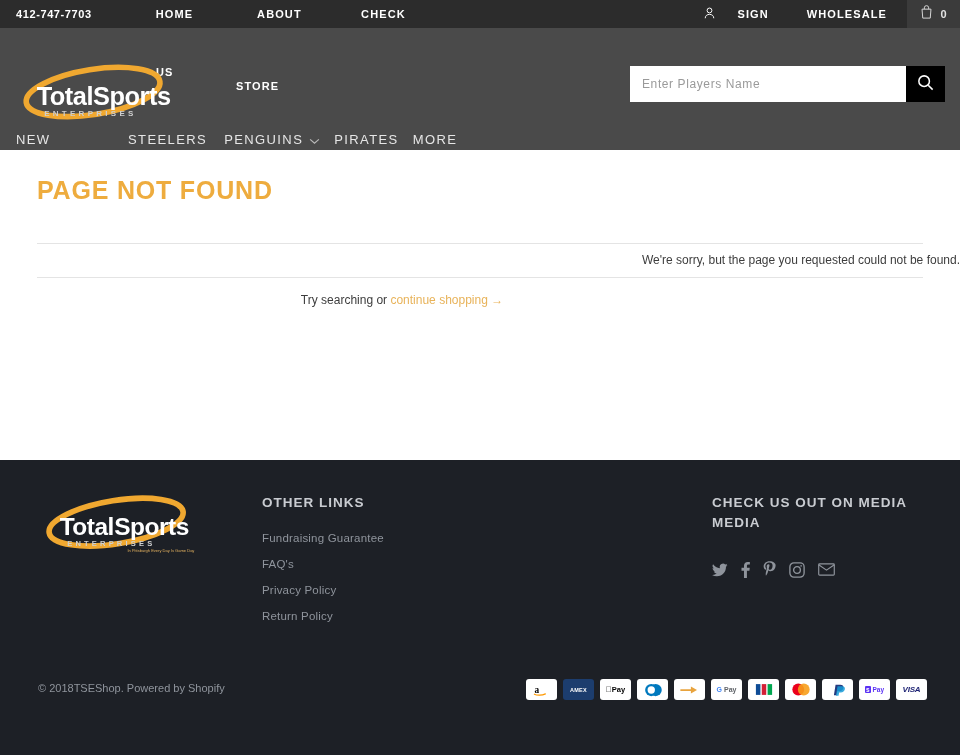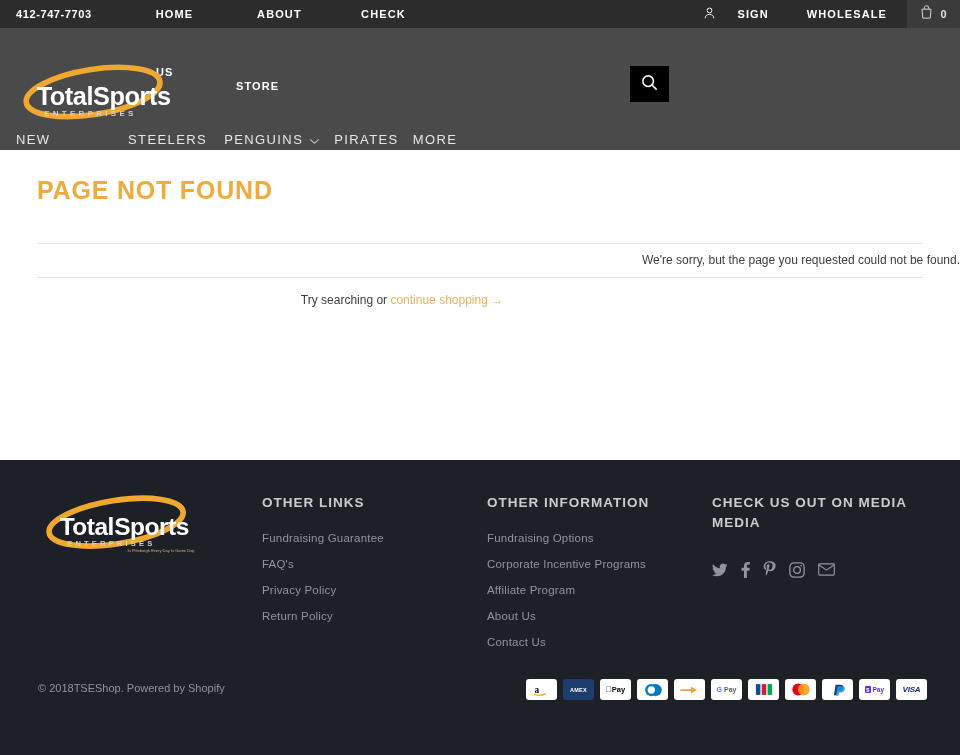--- a/index.html
+++ b/index.html
@@ -219,20 +219,21 @@
   <a class="logo" href="#">
     <svg viewBox="0 0 170 66" width="160" height="62">
       <ellipse cx="84" cy="34" rx="72" ry="24" fill="none" stroke="#f0a830" stroke-width="6" transform="rotate(-9 84 34)"></ellipse>
       <text x="24" y="48" font-family="Liberation Sans, sans-serif" font-size="27" font-weight="bold" fill="#ffffff" letter-spacing="-0.5">Total</text>
       <text x="84" y="48" font-family="Liberation Sans, sans-serif" font-size="27" font-weight="bold" fill="#ffffff" letter-spacing="-0.5">Sports</text>
       <text x="32" y="60" font-family="Liberation Sans, sans-serif" font-size="8.5" font-weight="bold" fill="#cfcfcf" letter-spacing="3.5">ENTERPRISES</text>
     </svg>
   </a>
 
   <div class="search-wrap">
+    <input class="search-input" type="text" placeholder="Enter Players Name" style="">
     <button class="search-btn">
       <span>
         <svg width="17" height="17" viewBox="0 0 20 20" fill="none" stroke="#fff" stroke-width="1.8">
           <circle cx="8.4" cy="8.4" r="6.2"></circle>
             <path d="M13.2 13.2L18.4 18.4"></path>
         </svg>
       </span>
     </button>
   </div>
 
@@ -267,28 +268,20 @@
   </a>
 
   <div class="f-col f-col-links">
     <div class="f-col-title">OTHER LINKS</div>
     <a class="f-link" href="#">Fundraising Guarantee</a>
     <a class="f-link" href="#">FAQ's</a>
     <a class="f-link" href="#">Privacy Policy</a>
     <a class="f-link" href="#">Return Policy</a>
   </div>
 
-  <div class="f-col f-col-info">
-    <div class="f-col-title">OTHER INFORMATION</div>
-    <a class="f-link" href="#">Fundraising Options</a>
-    <a class="f-link" href="#">Corporate Incentive Programs</a>
-    <a class="f-link" href="#">Affiliate Program</a>
-    <a class="f-link" href="#">About Us</a>
-    <a class="f-link" href="#">Contact Us</a>
-  </div>
 
   <div class="f-col f-col-social">
     <div class="f-col-title">CHECK US OUT ON MEDIA MEDIA</div>
     <div class="socials">
       <a href="#">
         <svg width="16" height="14" viewBox="0 0 18 15" fill="#8f949c">
             <path d="M17.6 1.9c-.6.3-1.3.5-2 .6.7-.4 1.3-1.1 1.5-2-.7.4-1.4.7-2.2.8A3.6 3.6 0 0 0 8.8 4.6c0 .3 0 .6.1.8A10.2 10.2 0 0 1 1.2.9 3.6 3.6 0 0 0 2.3 5.7a3.5 3.5 0 0 1-1.6-.4v.1c0 1.7 1.2 3.2 2.9 3.5a3.6 3.6 0 0 1-1.6.1 3.6 3.6 0 0 0 3.3 2.5A7.2 7.2 0 0 1 0 13a10.1 10.1 0 0 0 5.5 1.6c6.6 0 10.2-5.5 10.2-10.2v-.5c.7-.5 1.3-1.2 1.8-1.9z"></path>
           </svg>
       </a>
       <a href="#">

